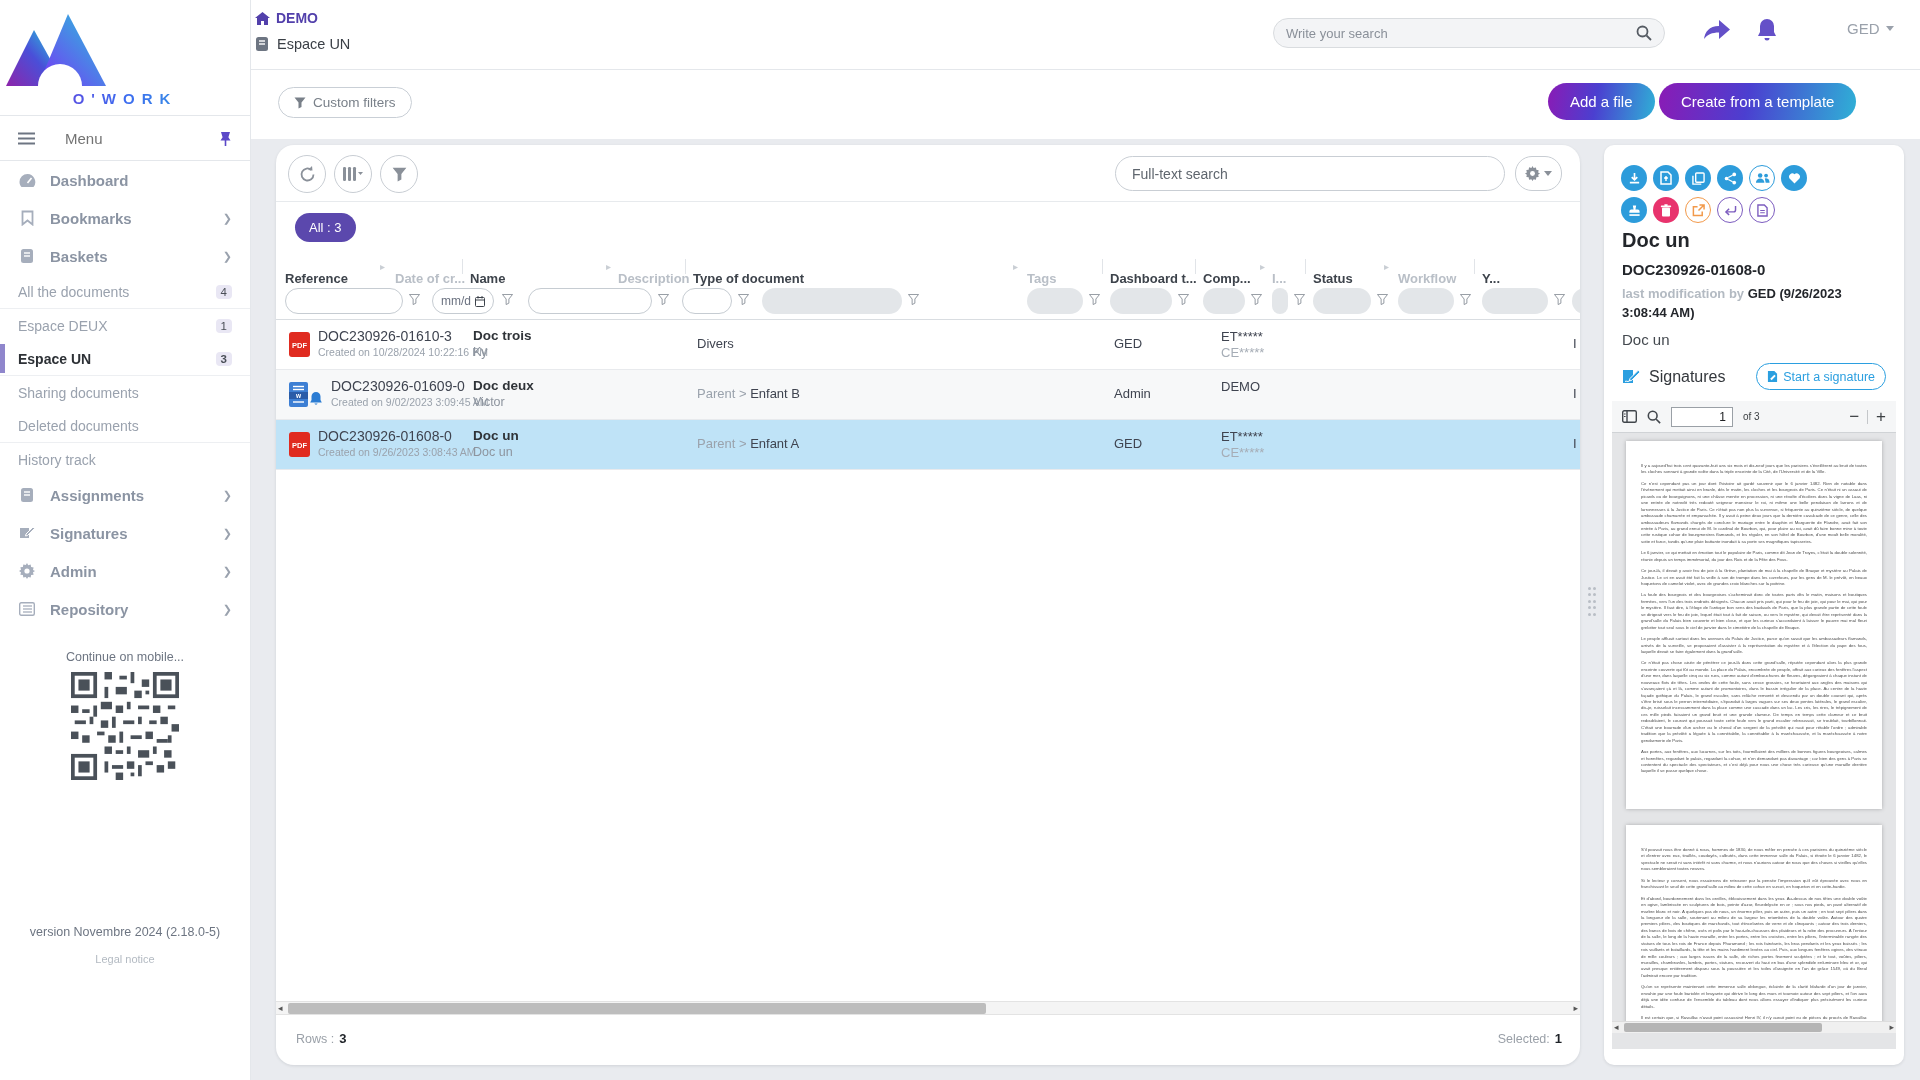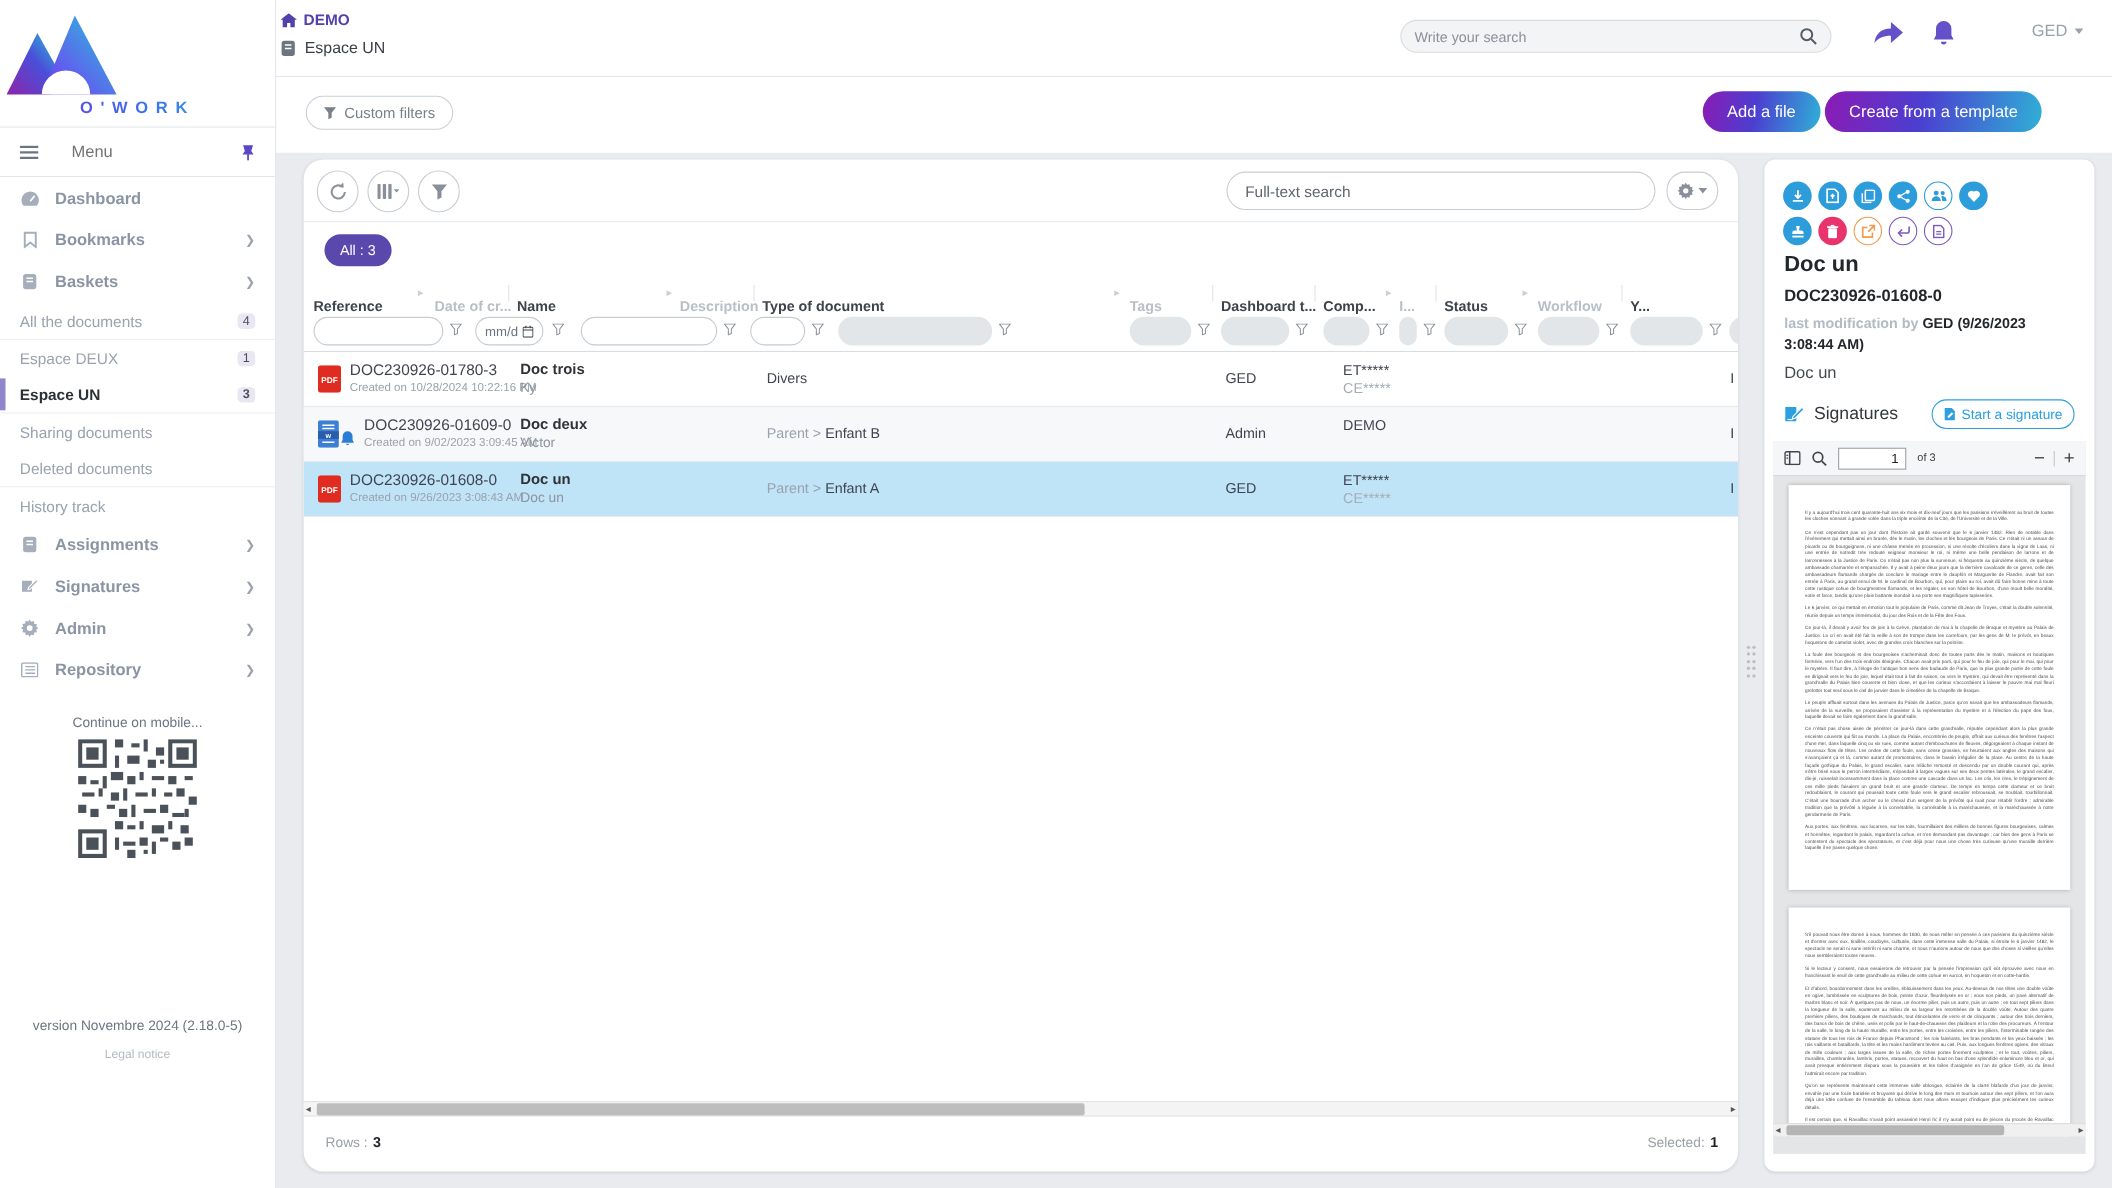--- a/index.html
+++ b/index.html
@@ -555,21 +555,21 @@
       <div class="rows-wrap">
 
         <div class="trow">
           <span class="cell" style="left:13px;top:12px;">
             <svg width="21" height="25" viewBox="0 0 21 25">
                 <rect x="0" y="0" width="21" height="25" rx="3" fill="#e02b20"></rect>
                 <text x="10.5" y="16" font-size="7.5" font-weight="bold" fill="#fff" text-anchor="middle" font-family="Liberation Sans,sans-serif">PDF</text>
               </svg>
           </span>
           <span class="cell" style="left:42px;top:8px;">
-            <div class="ref-main">DOC230926-01780-3</div>
+            <div class="ref-main">DOC230926-01610-3</div>
             <div class="ref-sub">Created on 10/28/2024 10:22:16 PM</div>
           </span>
           <span class="cell" style="left:197px;top:8px;">
             <div class="nm-main">Doc trois</div>
             <div class="nm-sub">Ky</div>
           </span>
           <span class="cell cell-type" style="left:421px;top:16px;"><i class="type-pre" style="font-style:normal;"></i><span>Divers</span></span>
           <span class="cell cell-asg" style="left:838px;top:16px;">GED</span>
           <span class="cell" style="left:945px;top:9px;">
             <div class="comp1">ET*****</div>

